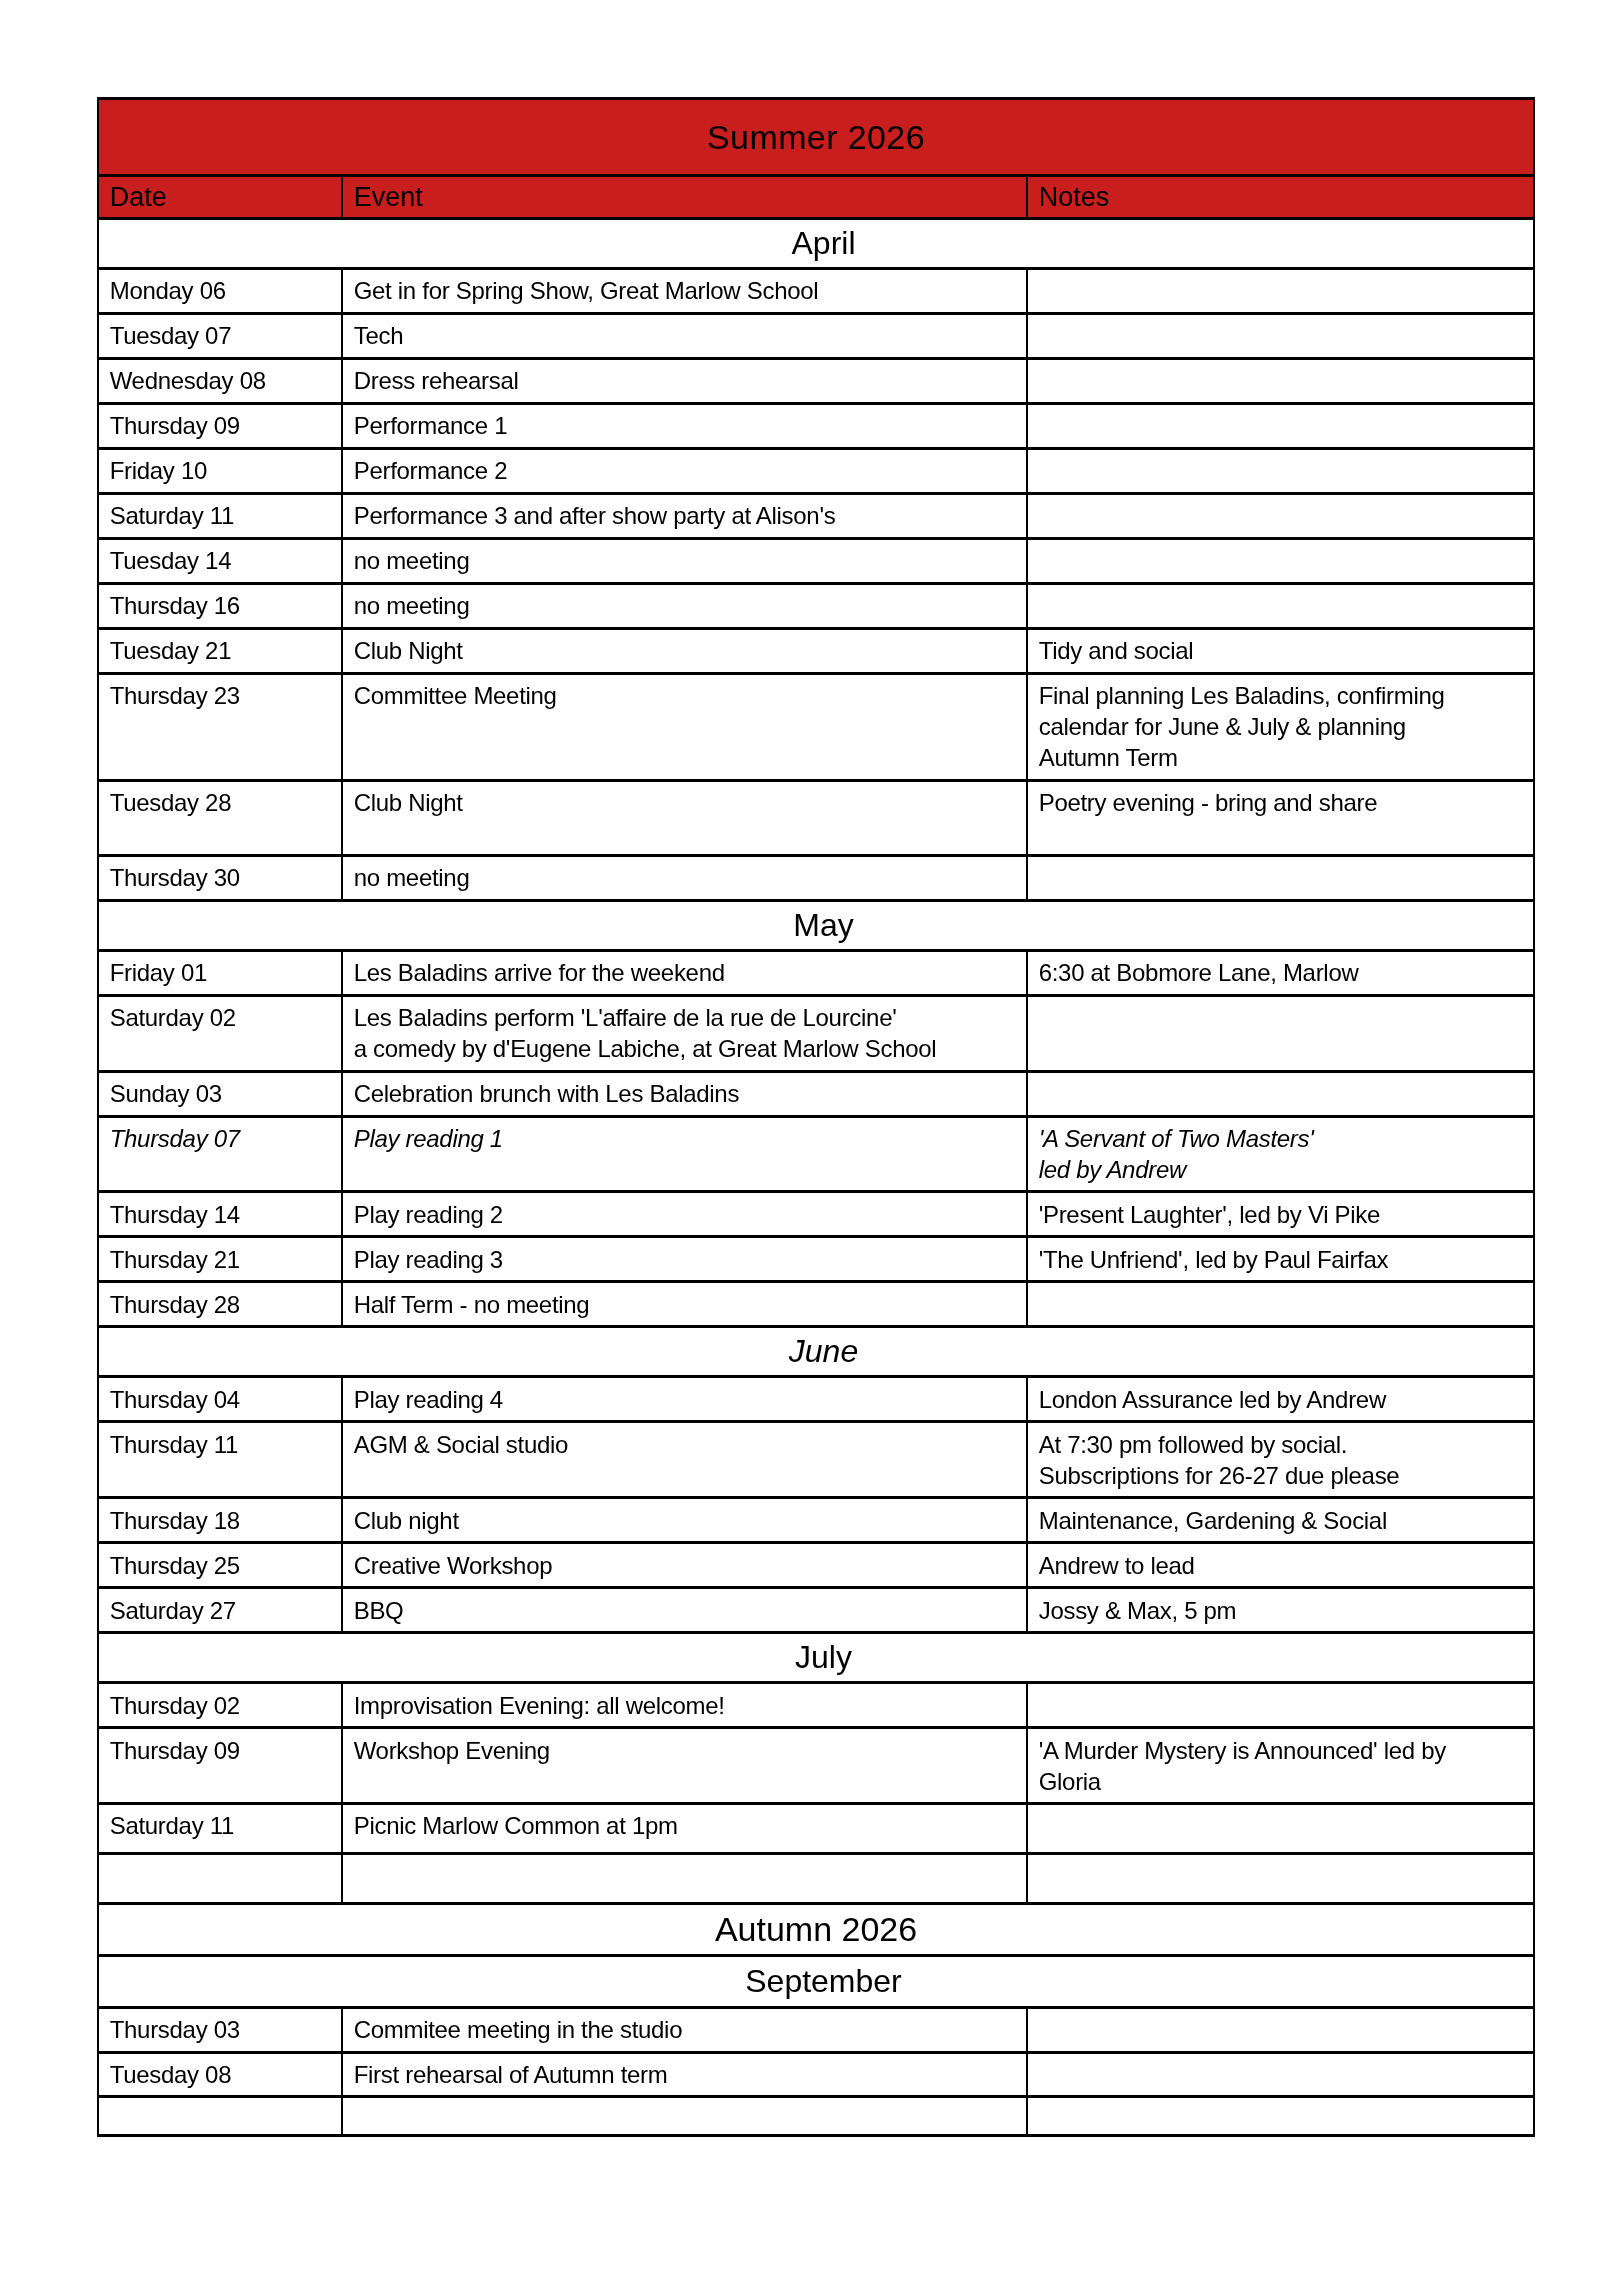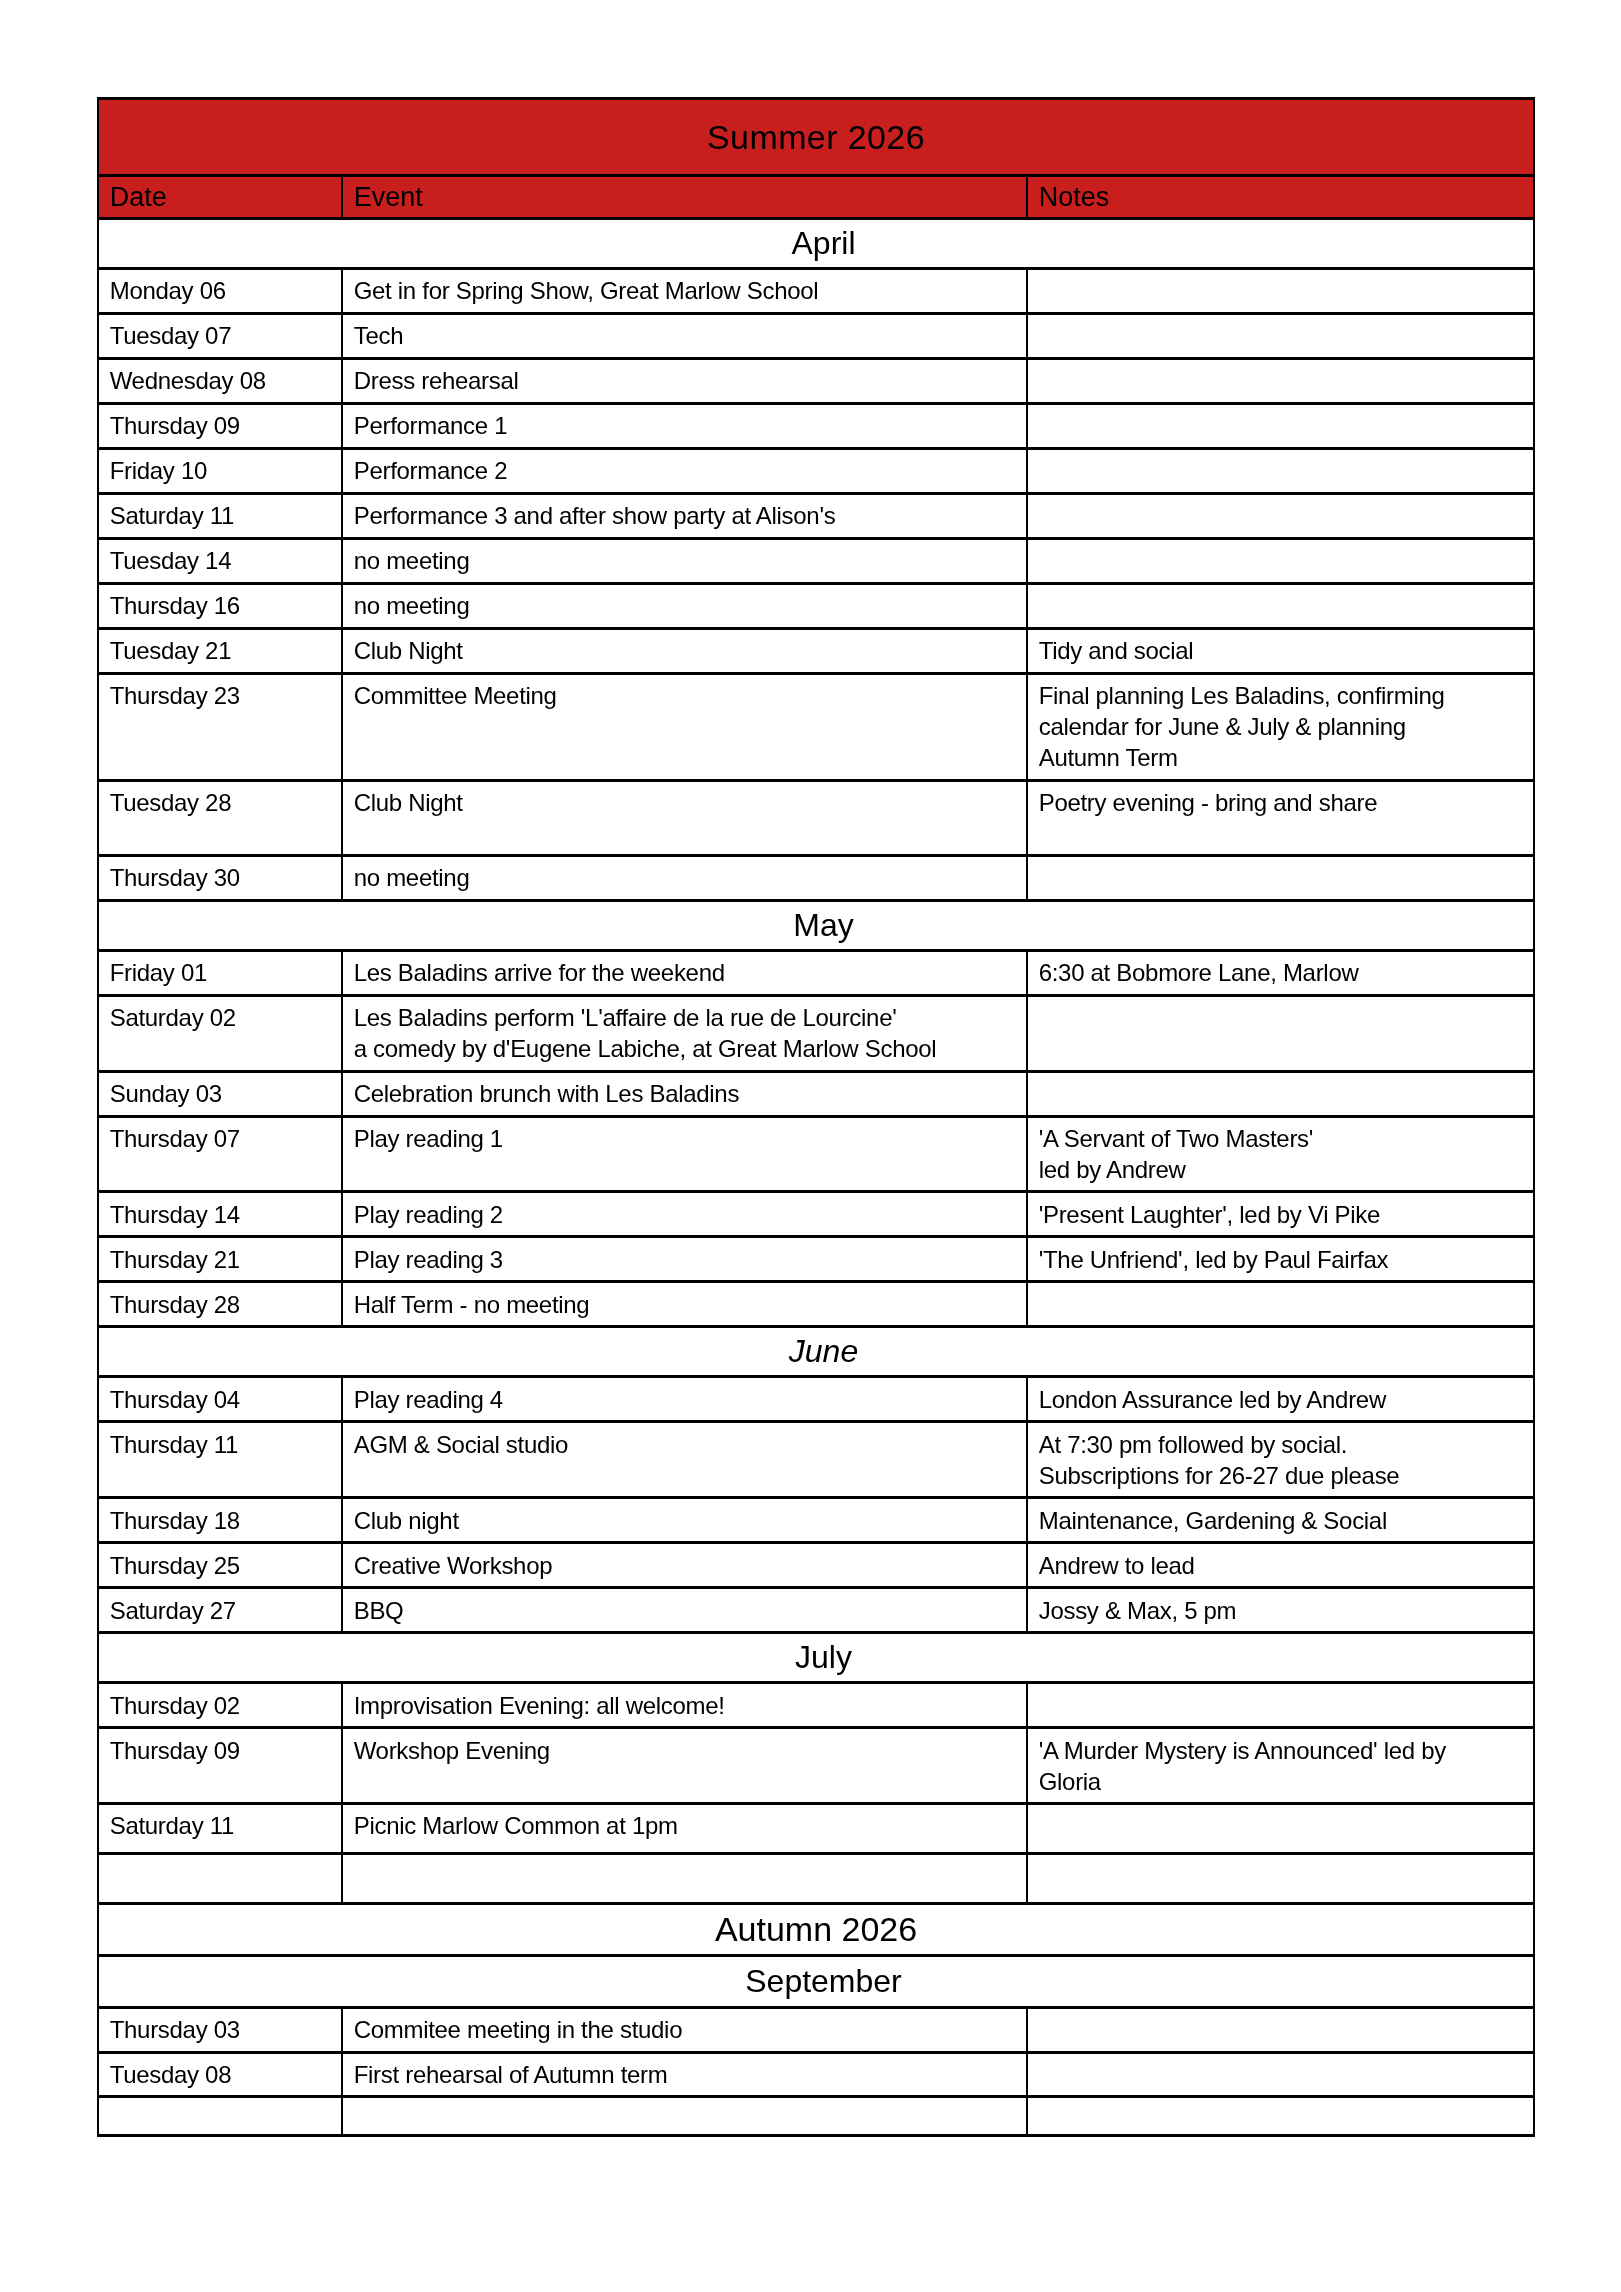--- a/index.html
+++ b/index.html
@@ -163,21 +163,21 @@
           <td class="c-date">Saturday 02</td>
           <td class="c-event">Les Baladins perform 'L'affaire de la rue de Lourcine'
 a comedy by d'Eugene Labiche, at Great Marlow School</td>
           <td class="c-notes"></td>
         </tr>
         <tr class="event-row" style="height: 45px;">
           <td class="c-date">Sunday 03</td>
           <td class="c-event">Celebration brunch with Les Baladins</td>
           <td class="c-notes"></td>
         </tr>
-        <tr class="event-row" style="height: 73px;">
+        <tr class="event-row" style="height: 73px; font-style: italic;">
           <td class="c-date">Thursday 07</td>
           <td class="c-event">Play reading 1</td>
           <td class="c-notes">'A Servant of Two Masters'
 led by Andrew</td>
         </tr>
         <tr class="event-row" style="height: 45px;">
           <td class="c-date">Thursday 14</td>
           <td class="c-event">Play reading 2</td>
           <td class="c-notes">'Present Laughter', led by Vi Pike</td>
         </tr>

